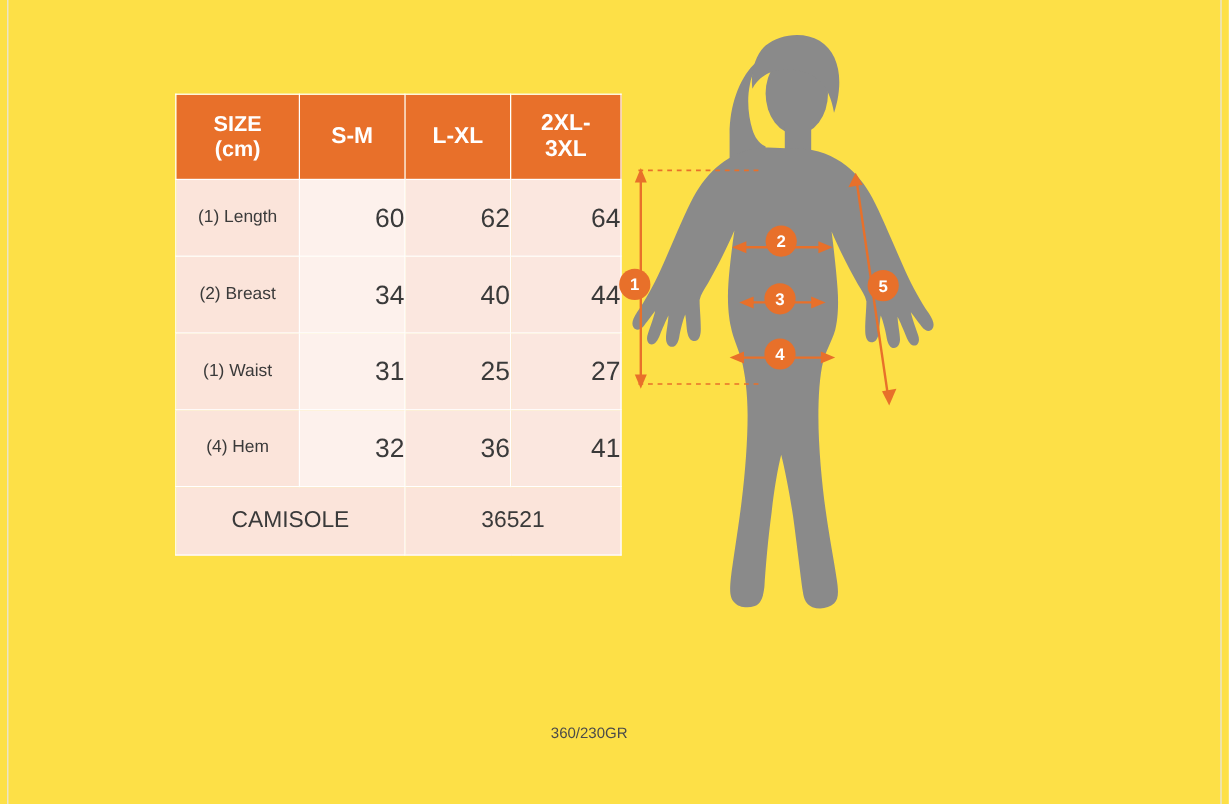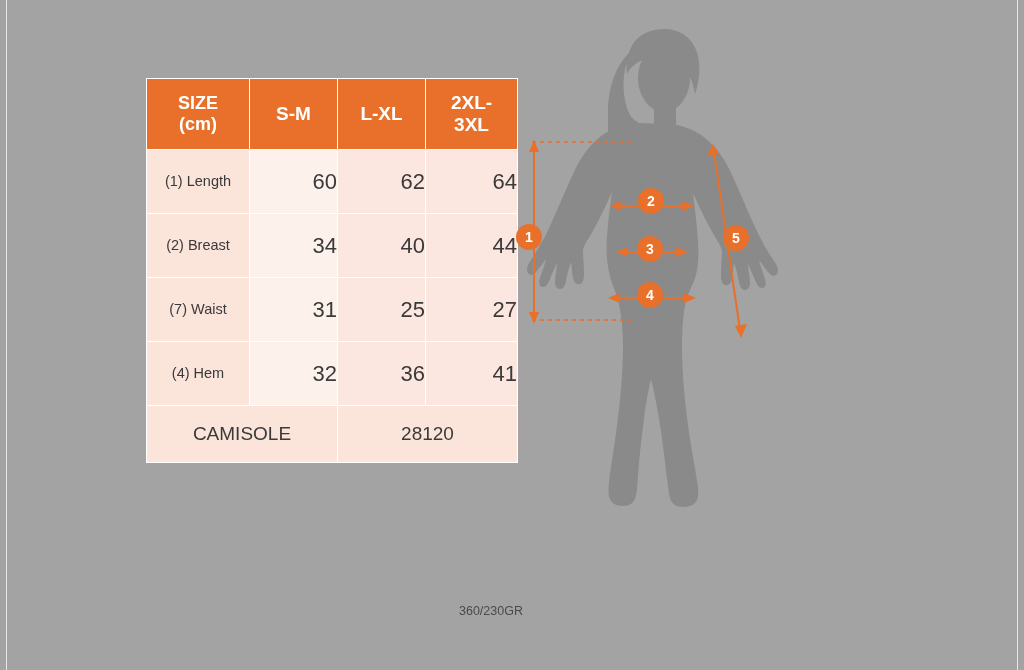--- a/index.html
+++ b/index.html
@@ -12,21 +12,21 @@
     background: #ffffff;
     font-family: "Liberation Sans", sans-serif;
     position: relative;
     overflow: hidden;
   }
   .page {
     position: absolute;
     left: 0; top: 0;
     width: 1024px;
     height: 670px;
-    background: #a3a3a3;
+    background: #fde047;
     text-decoration: underline;
   }
   
   .size-table {
     position: absolute;
     left: 146px;
     top: 78px;
     width: 367px;
     border-collapse: collapse;
     table-layout: fixed;
@@ -153,38 +153,38 @@
       </tr>
 
       <tr>
         <td class="rowlabel">(2) Breast</td>
         <td class="val">34</td>
         <td class="val alt">40</td>
         <td class="val alt">44</td>
       </tr>
 
       <tr>
-        <td class="rowlabel">(7) Waist</td>
+        <td class="rowlabel">(1) Waist</td>
         <td class="val">31</td>
         <td class="val alt">25</td>
         <td class="val alt">27</td>
       </tr>
 
       <tr>
         <td class="rowlabel">(4) Hem</td>
         <td class="val">32</td>
         <td class="val alt">36</td>
         <td class="val alt">41</td>
       </tr>
 
 
 
       <tr>
         <td class="sub-val" colspan="2">CAMISOLE</td>
-        <td class="sub-val" colspan="2">28120</td>
+        <td class="sub-val" colspan="2">36521</td>
       </tr>
     </tbody>
   </table>
 
   <div class="weight-note">360/230GR</div>
 
   <div class="figure-area">
     <svg width="330" height="620" viewBox="0 0 330 620" xmlns="http://www.w3.org/2000/svg">
       <g fill="#8a8a8a">
 

